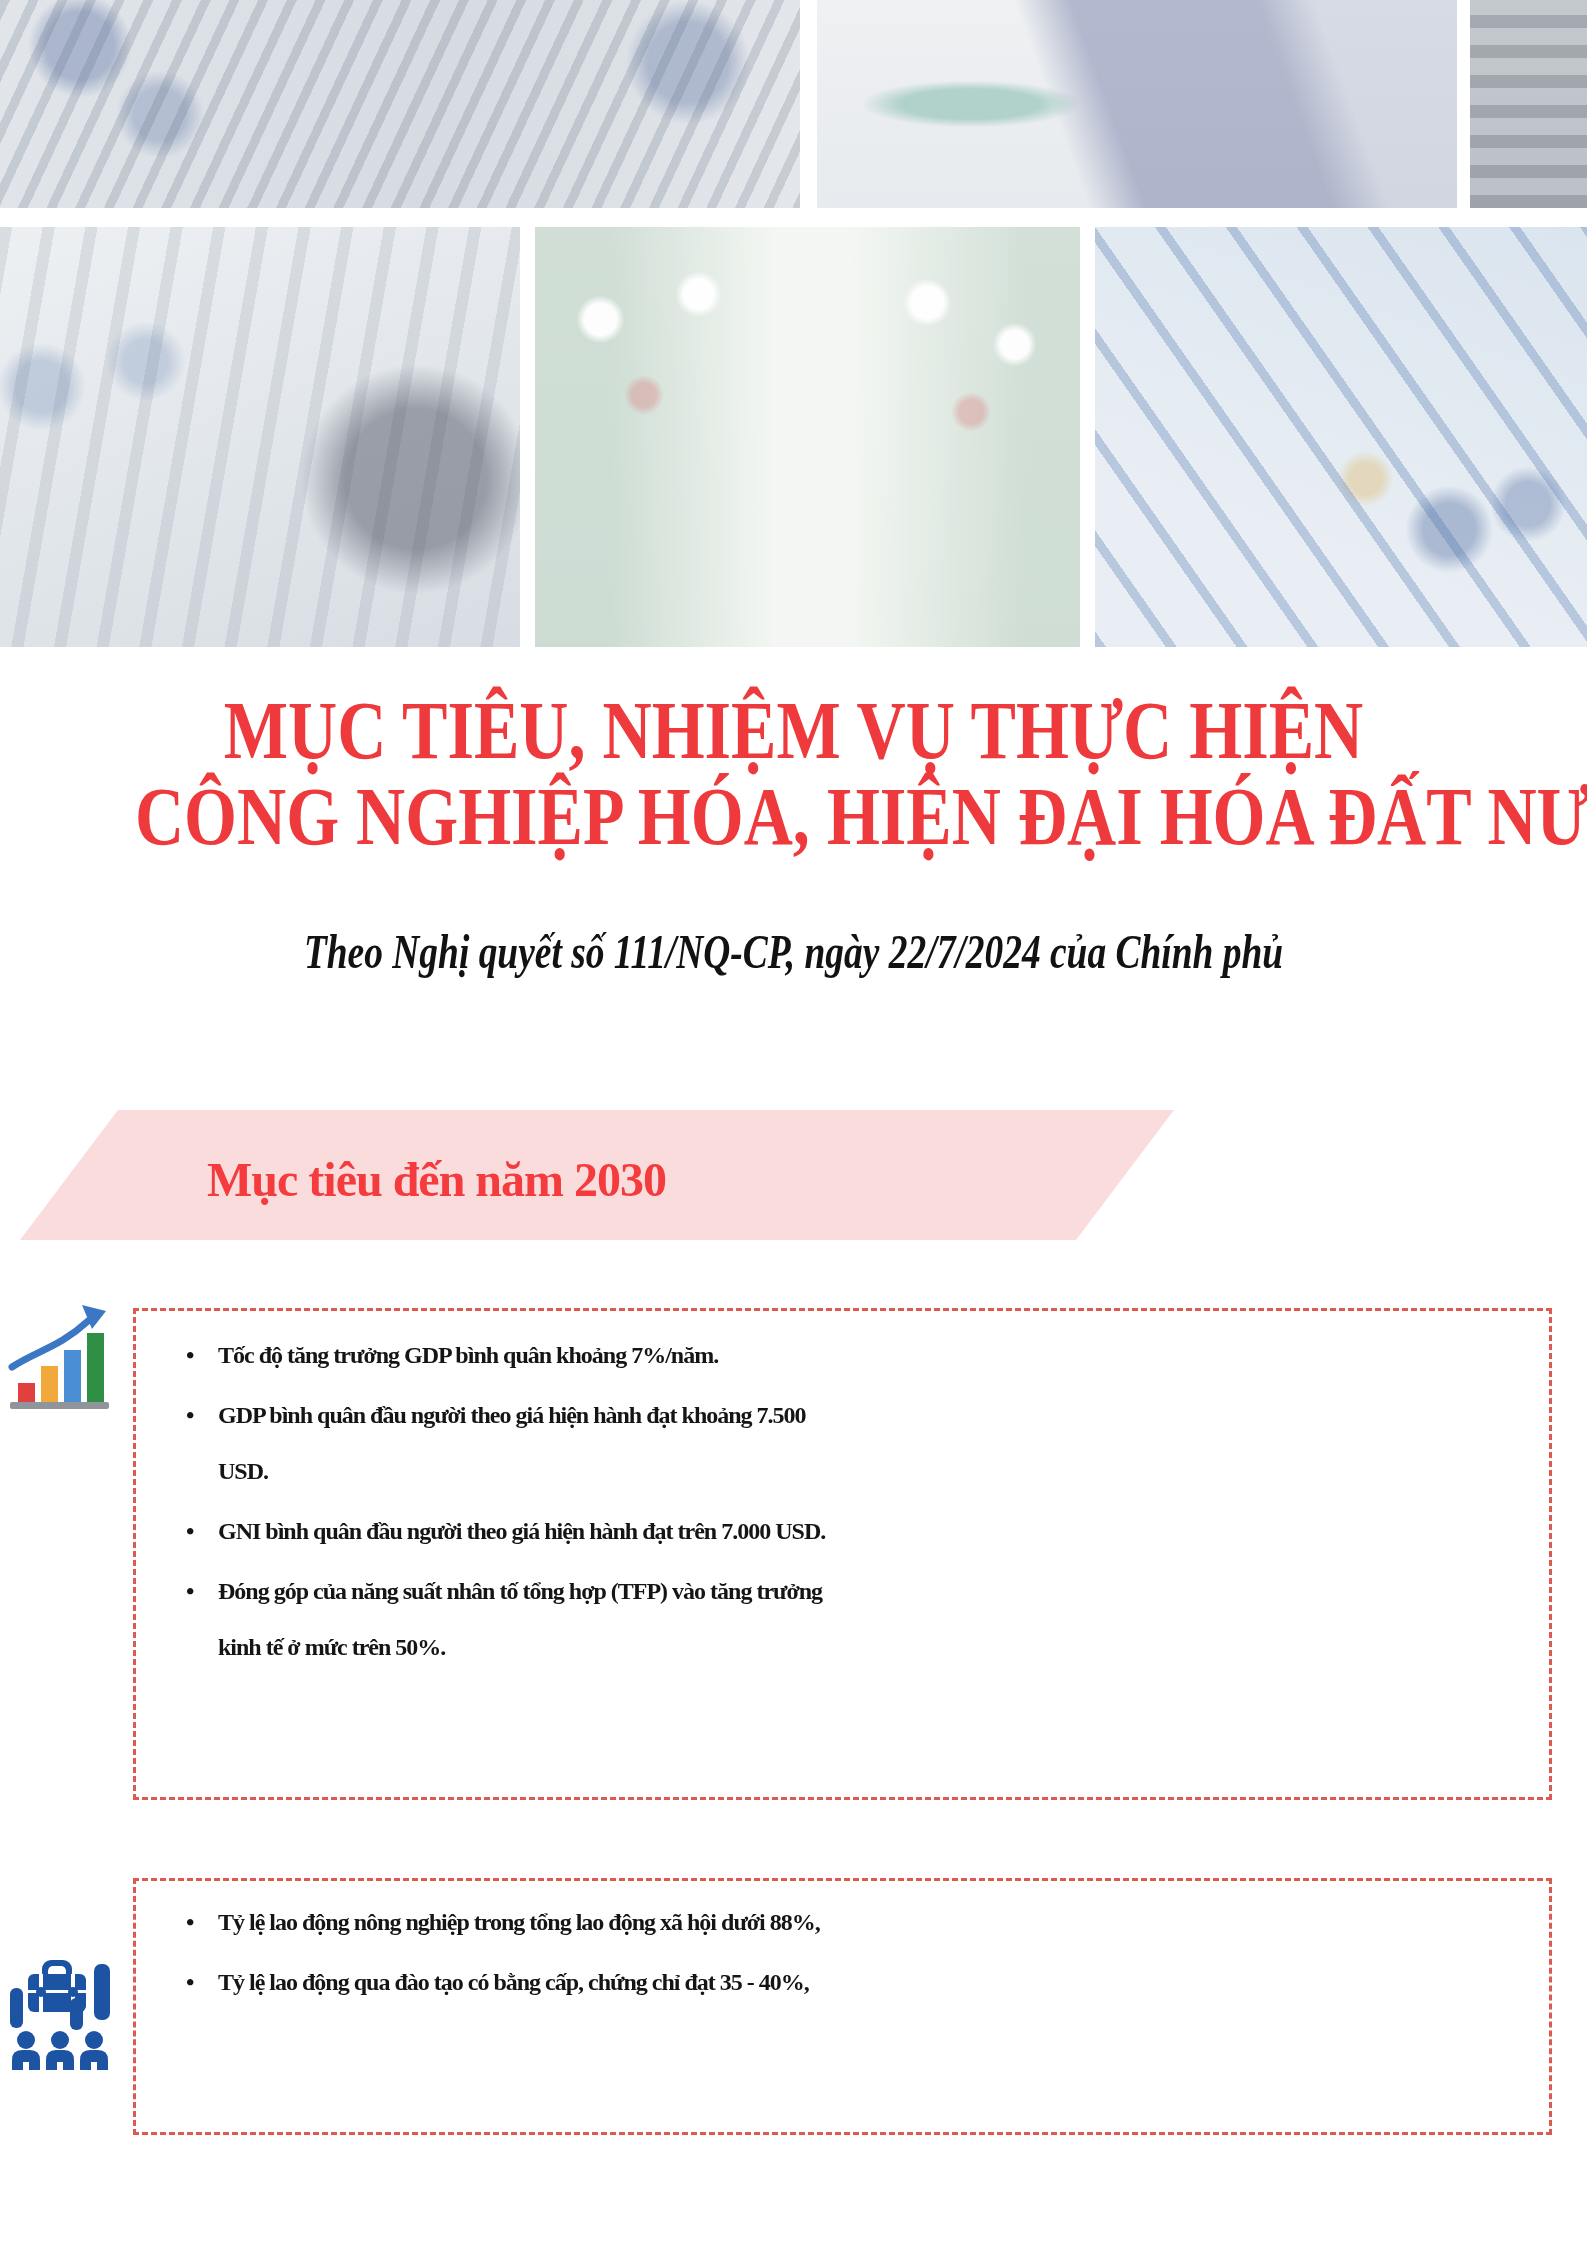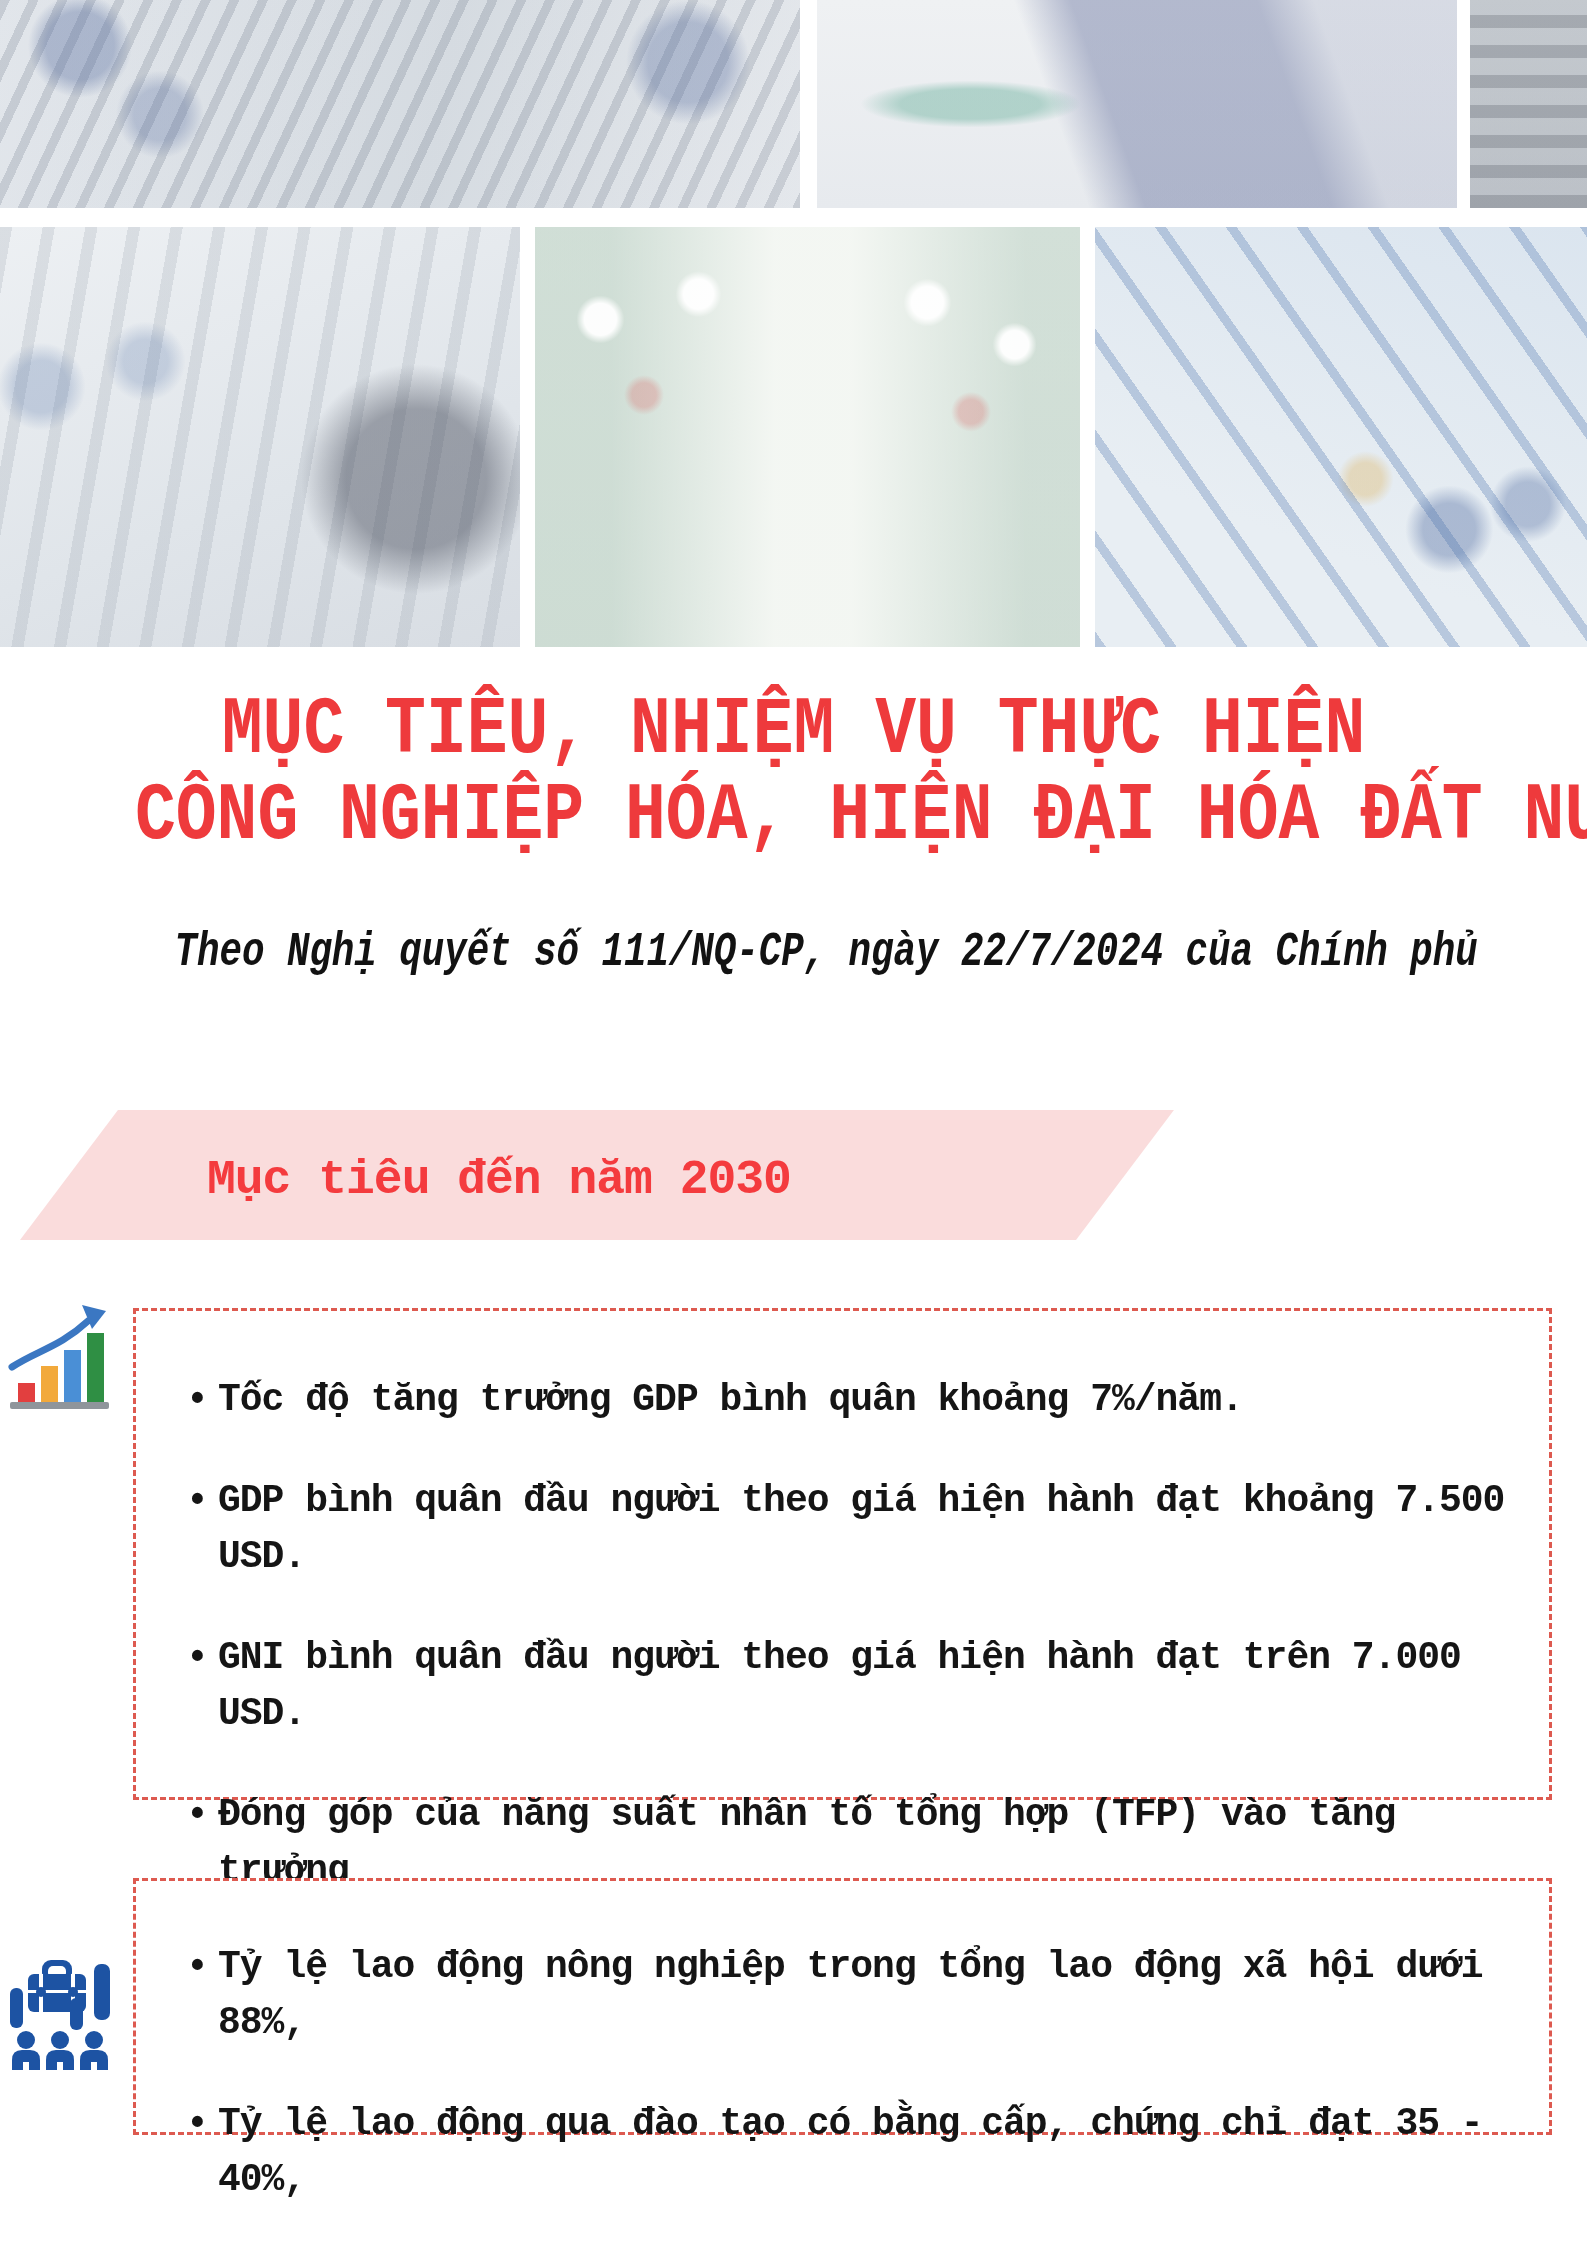--- a/index.html
+++ b/index.html
@@ -1,18 +1,18 @@
 <!DOCTYPE html>
 <html style="--title-red: #ee3a3c; --banner-bg-pink: #fadcdc; --banner-text-red: #f43b3e; --box-border-red: #dd5a50; --body-text: #151515; --icon-blue: #1d53a3; --chart-bar-red: #e23f3f; --chart-bar-orange: #f2a93b; --chart-bar-blue: #4a8fd6; --chart-bar-green: #2f8f44; --chart-arrow-blue: #3b77c2; --chart-base-gray: #8f959b;"><head>
 <meta charset="utf-8">
 <style>
   html,body{margin:0;padding:0;background:#ffffff;}
   .page{
     position:relative;width:1587px;height:2245px;background:#fff;overflow:hidden;
-    font-family:Liberation Mono, monospace;
+    font-family:Liberation Serif, serif;
   }
   
   .photo{position:absolute;}
   .photo-a{left:0;top:0;width:800px;height:208px;
     background:
       radial-gradient(circle at 10% 22%, rgba(86,108,158,.38) 0 34px, transparent 52px),
       radial-gradient(circle at 20% 55%, rgba(86,108,158,.30) 0 26px, transparent 44px),
       radial-gradient(circle at 86% 30%, rgba(86,108,158,.35) 0 40px, transparent 62px),
       repeating-linear-gradient(115deg, rgba(112,122,138,.26) 0 9px, rgba(215,220,226,.18) 9px 26px),
       linear-gradient(100deg,#e4e8ed,#d5dbe1 55%,#e7eaee);}
@@ -67,22 +67,22 @@
     font-size:48px;line-height:64px;font-weight:bold;letter-spacing:-1px;
     color:var(--banner-text-red,#f43b3e);white-space:nowrap;}
 
   
   .box{position:absolute;left:133px;width:1419px;box-sizing:border-box;
     border:3px dashed var(--box-border-red,#dd5a50);background:#fff;}
   .box1{top:1308px;height:492px;padding:16px 18px 0 48px;}
   .box2{top:1878px;height:257px;padding:13px 18px 0 48px;}
   .box ul{margin:0;padding:0;list-style:none;}
   .box li{position:relative;padding-left:34px;margin-bottom:4px;
-    font-size:38px;font-weight:bold;line-height:56px;letter-spacing:-1px;
-    color:var(--body-text,#151515);white-space:pre-line;margin-top:45px;}
+    font-size:24px;font-weight:bold;line-height:56px;letter-spacing:-1px;
+    color:var(--body-text,#151515);white-space:pre-line;}
   .box li::before{content:"\2022";position:absolute;left:2px;top:0;}
 
   
   .icon{position:absolute;}
   .icon-growth{left:8px;top:1303px;width:103px;height:108px;}
   .icon-workforce{left:8px;top:1948px;width:104px;height:122px;}
 </style>
 </head>
 <body>
 

